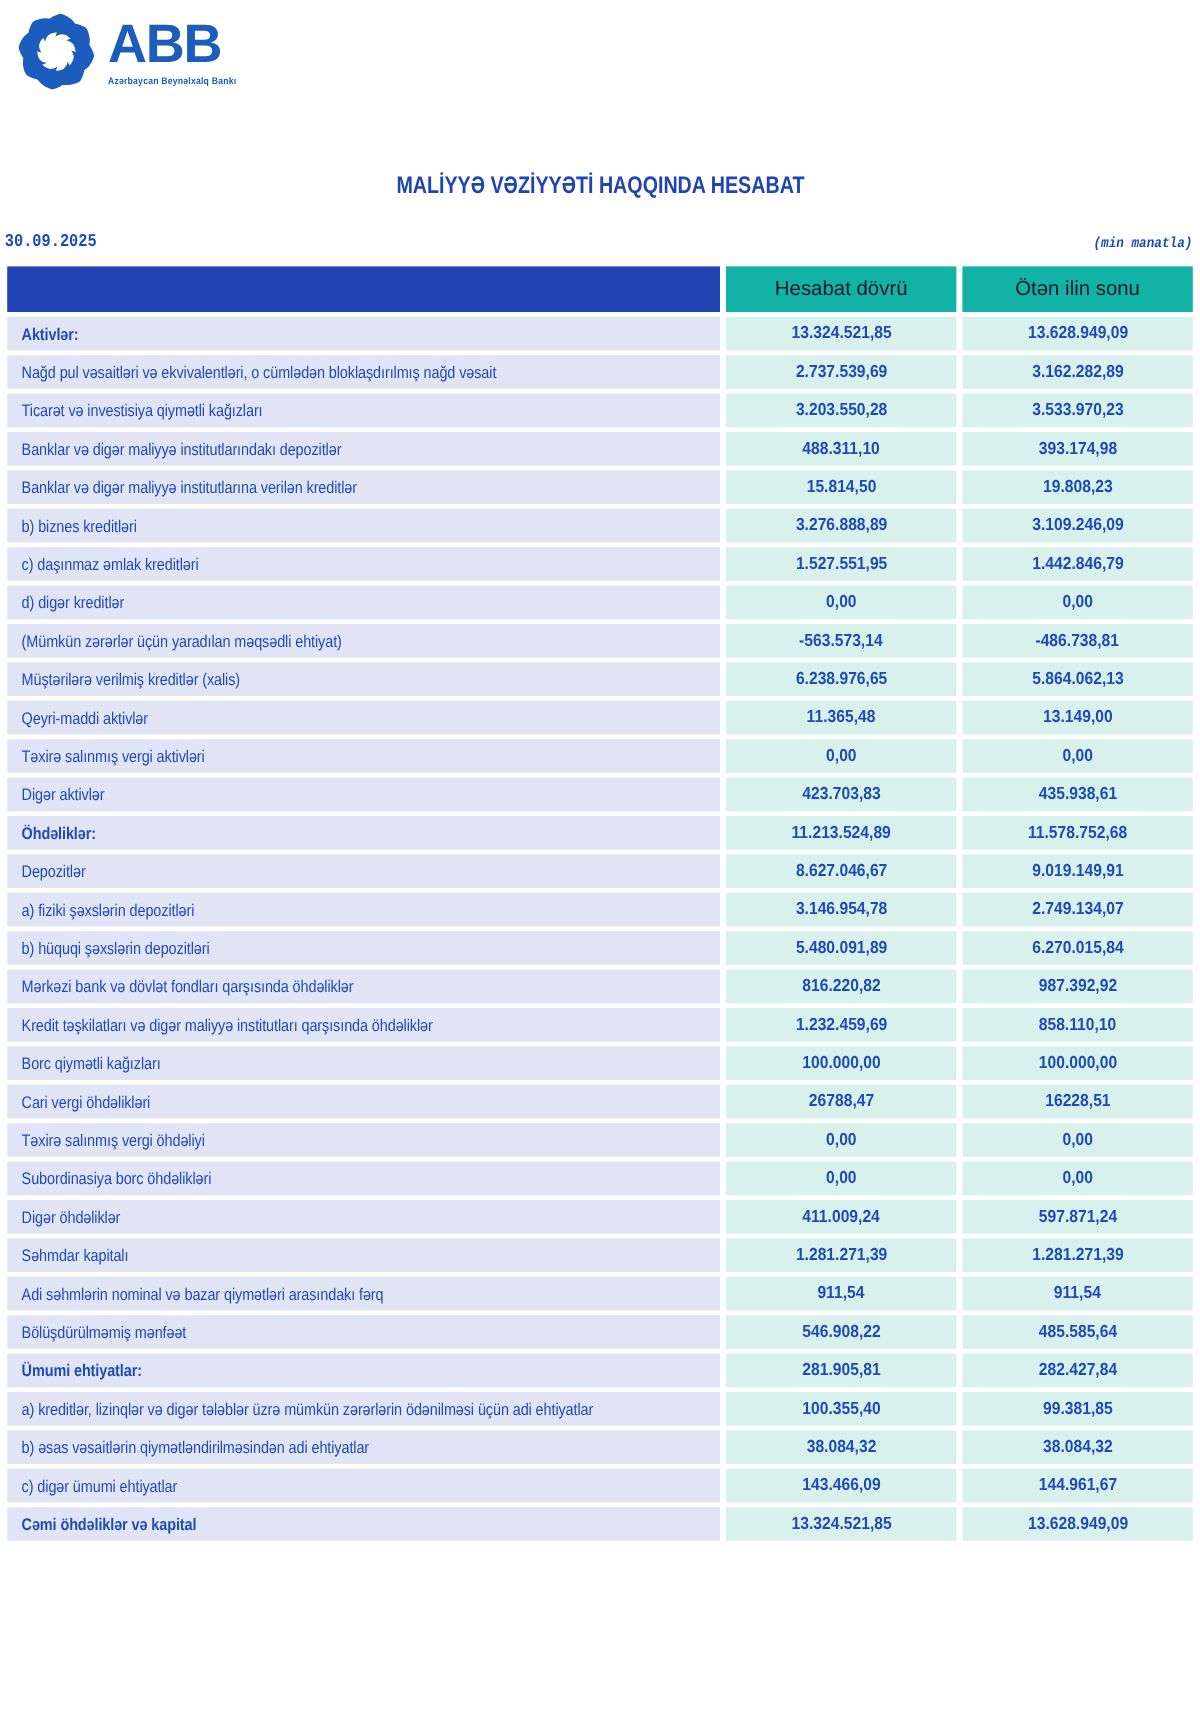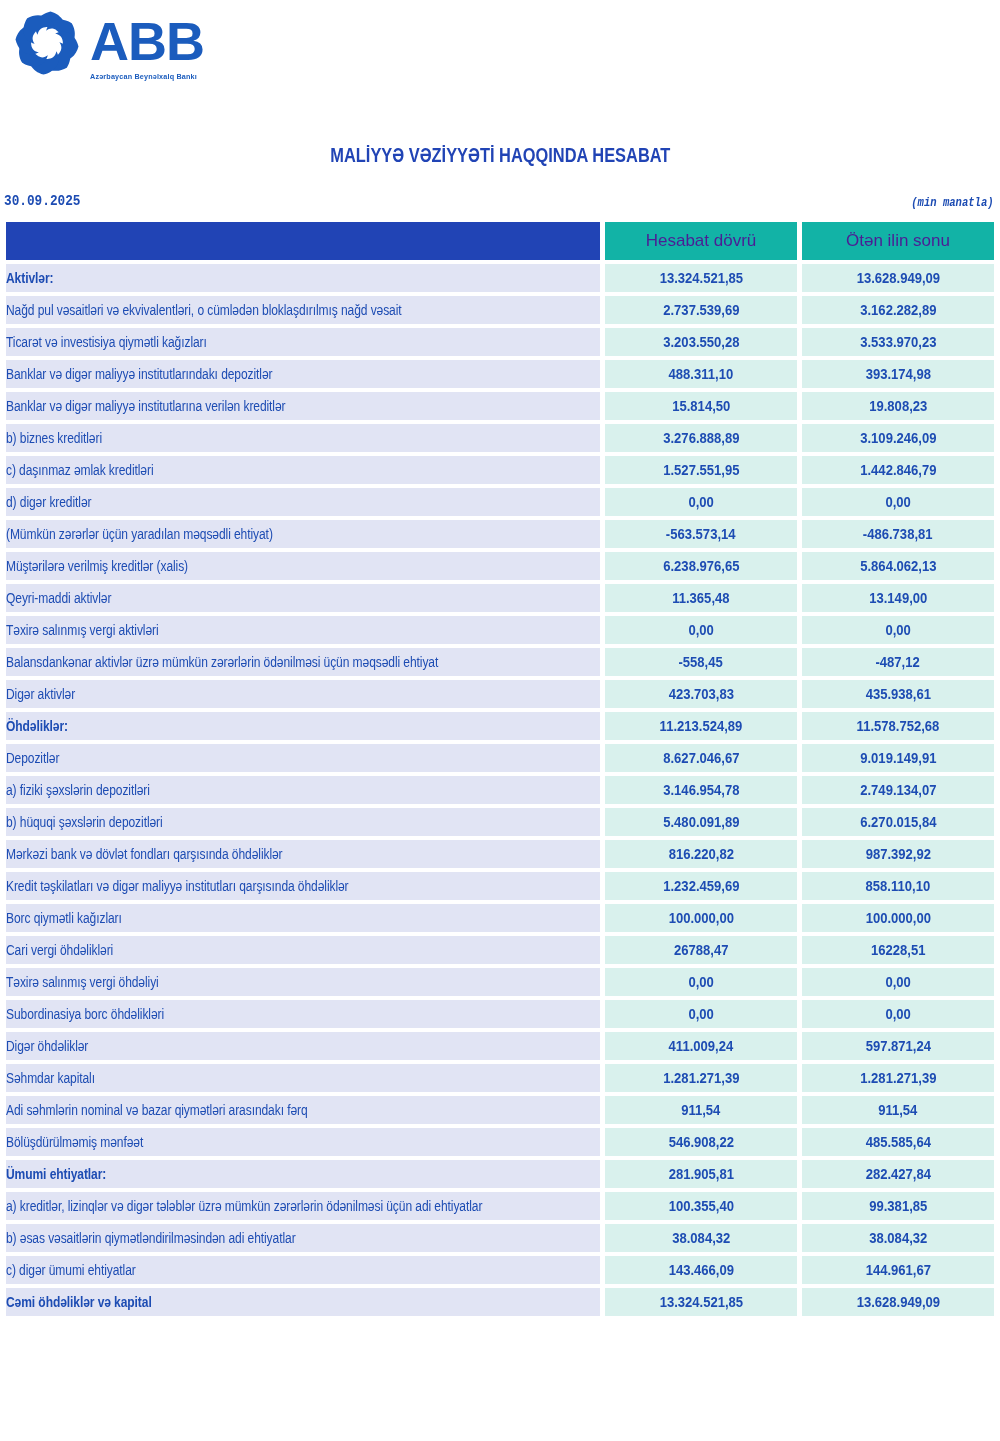--- a/index.html
+++ b/index.html
@@ -15,21 +15,21 @@
   body{
     width:1000px;height:1441px;overflow:hidden;background:#ffffff;
     font-family:"Liberation Sans","DejaVu Sans",sans-serif;
     color:var(--text-blue);
   }
   
   .logo{display:flex;align-items:flex-start;margin:4px 0 0 12px;height:84px;}
   .logo svg{width:70px;height:78px;flex:0 0 auto;}
   .logo-text{margin-left:8px;margin-top:10px;}
   .logo-abb{
-    font-size:54px;font-weight:700;color:var(--logo-blue);
+    font-size:45px;font-weight:700;color:var(--logo-blue);
     line-height:1;letter-spacing:-1px;
   }
   .logo-sub{
     font-size:8px;font-weight:700;color:var(--logo-blue);
     letter-spacing:.2px;transform:scaleX(.9);transform-origin:left;
     margin-top:4px;white-space:nowrap;
   }
   
   .title{
     margin:56px 0 0 0;text-align:center;font-size:20px;font-weight:700;
@@ -46,30 +46,30 @@
   .unit{font-size:12px;font-style:italic;font-weight:600;white-space:nowrap;
         transform:scaleX(.88);transform-origin:right;}
   
   table.fin-table{
     width:998px;margin:8px auto 0 auto;
     border-collapse:separate;border-spacing:5px 4px;table-layout:fixed;
   }
   col.c-label{width:auto;}
   col.c-val{width:192px;}
   thead th{
-    height:38px;padding:0;font-size:17px;font-weight:500;color:#4c1d95;
+    height:38px;padding:0;font-size:17px;font-weight:500;color:#0f172a;
     background:var(--teal);text-align:center;vertical-align:middle;
   }
   thead th.first{background:var(--header-blue);}
   tbody td{
     height:28px;padding:0;vertical-align:middle;font-size:14px;
     color:var(--text-blue);
   }
   td.cell-label{
-    background:var(--label-bg);padding-left:0;white-space:nowrap;
+    background:var(--label-bg);padding-left:12px;white-space:nowrap;
     overflow:hidden;
   }
   td.cell-label .cond{
     display:inline-block;transform:scaleX(.86);transform-origin:left;
     letter-spacing:-.1px;
   }
   td.cell-val{
     background:var(--value-bg);text-align:center;font-weight:700;
     font-size:14.5px;white-space:nowrap;
   }
@@ -177,25 +177,20 @@
       <td class="cell-label"><span class="cond">Qeyri-maddi aktivlər</span></td>
       <td class="cell-val"><span class="cond">11.365,48</span></td>
       <td class="cell-val"><span class="cond">13.149,00</span></td>
     </tr>
         <tr>
       <td class="cell-label"><span class="cond">Təxirə salınmış vergi aktivləri</span></td>
       <td class="cell-val"><span class="cond">0,00</span></td>
       <td class="cell-val"><span class="cond">0,00</span></td>
     </tr>
         <tr>
-      <td class="cell-label"><span class="cond">Balansdankənar aktivlər üzrə mümkün zərərlərin ödənilməsi üçün məqsədli ehtiyat</span></td>
-      <td class="cell-val"><span class="cond">-558,45</span></td>
-      <td class="cell-val"><span class="cond">-487,12</span></td>
-    </tr>
-        <tr>
       <td class="cell-label"><span class="cond">Digər aktivlər</span></td>
       <td class="cell-val"><span class="cond">423.703,83</span></td>
       <td class="cell-val"><span class="cond">435.938,61</span></td>
     </tr>
         <tr class="bold-row">
       <td class="cell-label"><span class="cond">Öhdəliklər:</span></td>
       <td class="cell-val"><span class="cond">11.213.524,89</span></td>
       <td class="cell-val"><span class="cond">11.578.752,68</span></td>
     </tr>
         <tr>

